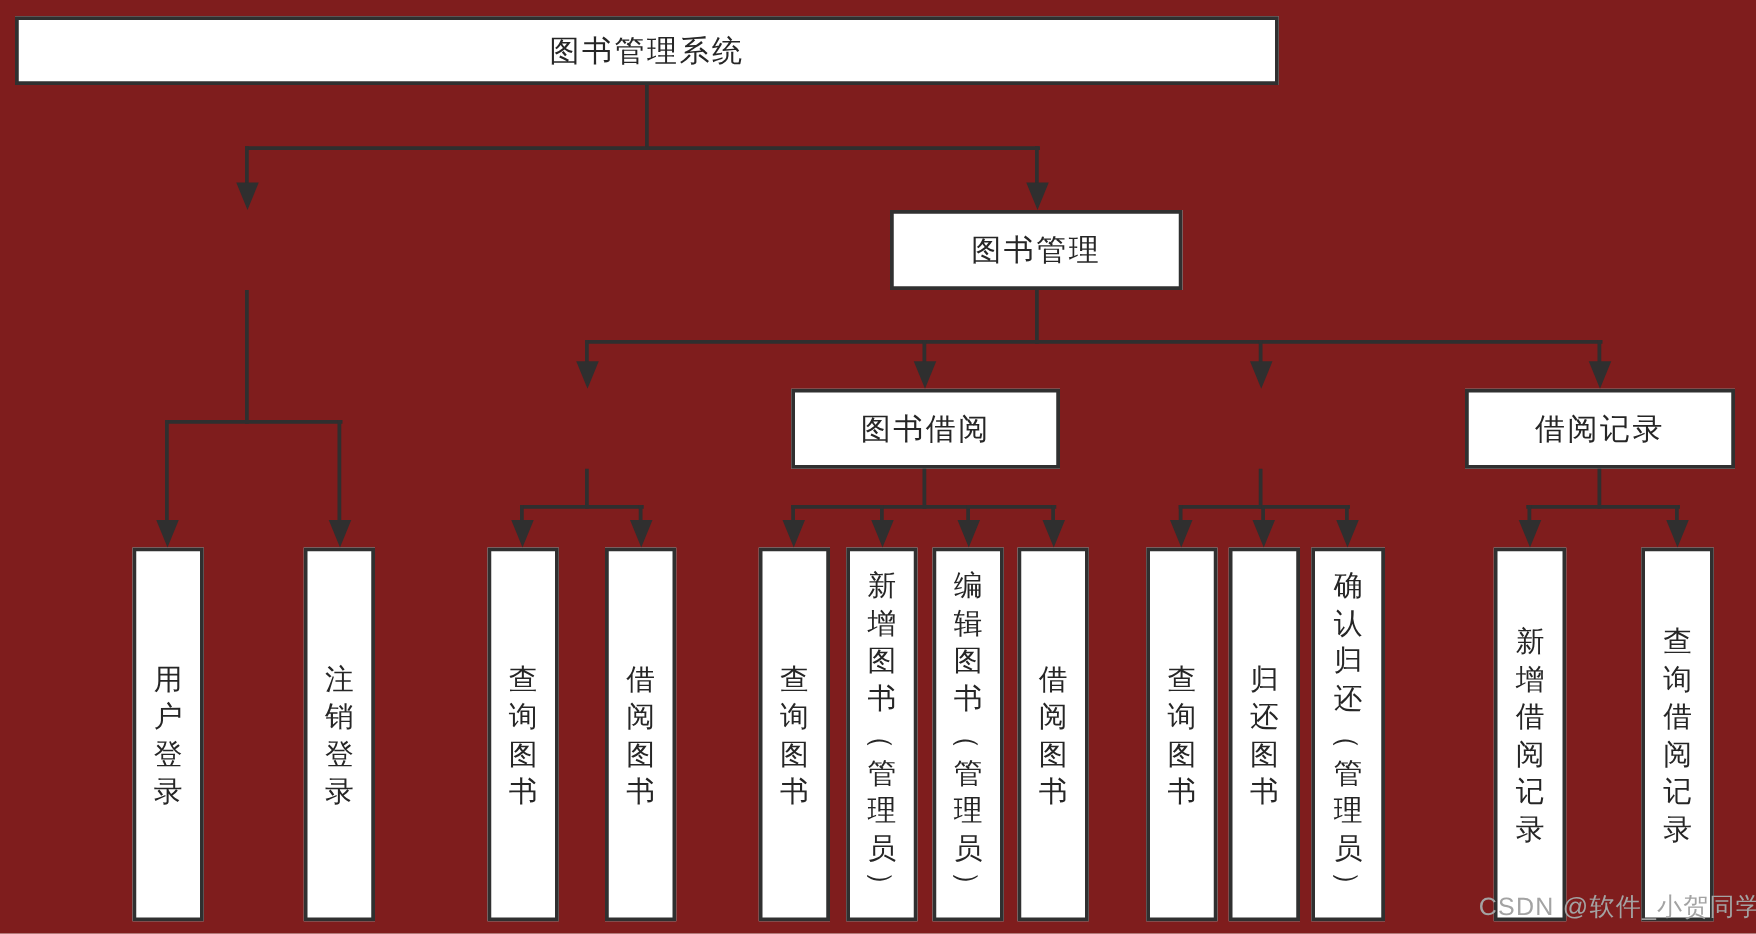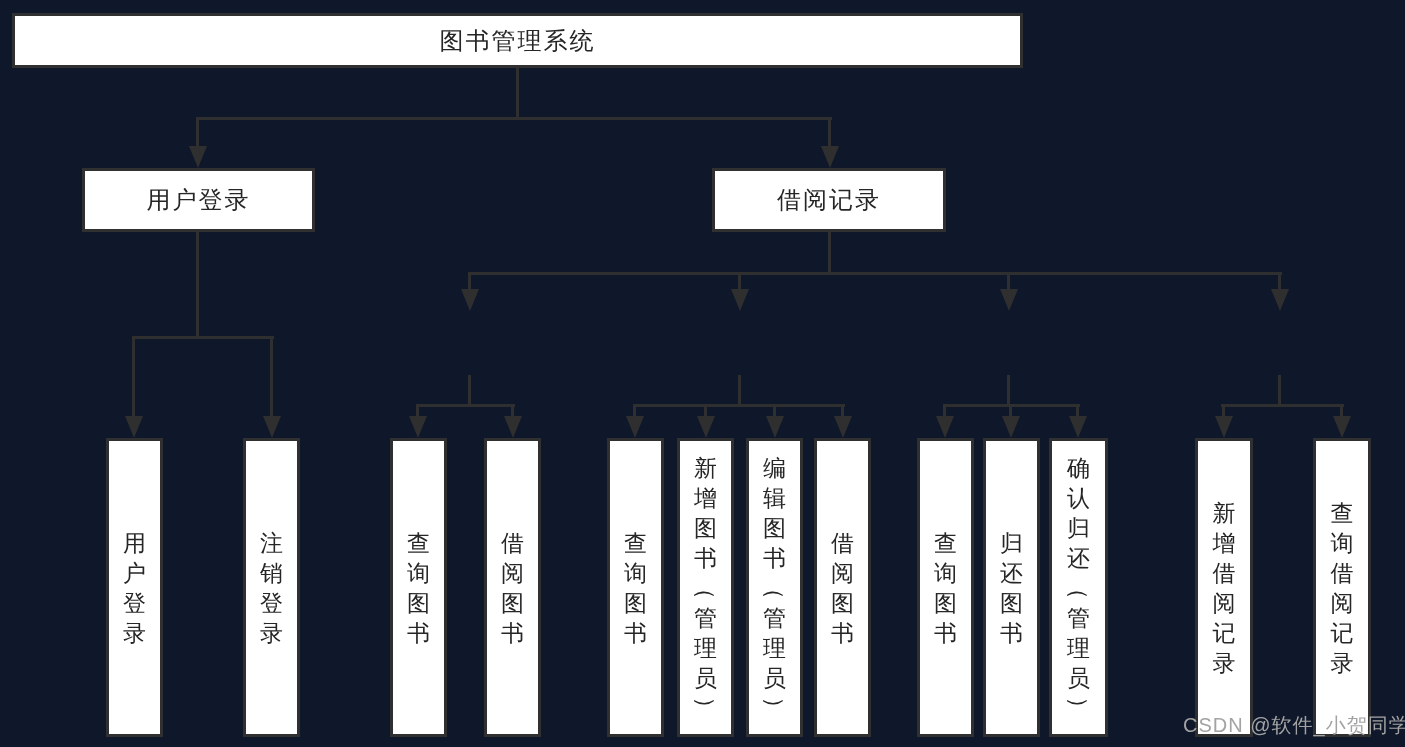--- a/index.html
+++ b/index.html
@@ -1,17 +1,17 @@
 <!DOCTYPE html>
 <html><head>
 <meta charset="utf-8">
 <style>
   html,body{margin:0;padding:0;background:#ffffff;}
   .canvas{
-    position:relative;width:1405px;height:747px;background:#0f172a;
+    position:relative;width:1405px;height:747px;background:#7f1d1d;
     font-family:"Liberation Sans",sans-serif;overflow:hidden;
   }
   .box{
     position:absolute;box-sizing:border-box;background:#ffffff;
     border:3px solid #303030;display:flex;align-items:center;justify-content:center;
     color:#262626;font-size:24px;letter-spacing:2px;
   }
   .box .hlabel{white-space:nowrap;}
   .vcol{
     display:flex;flex-direction:column;align-items:center;justify-content:center;
@@ -33,27 +33,30 @@
 </style>
 </head>
 <body>
 
 <div class="canvas">
 
   <div class="box" style="left:12px;top:13px;width:1011px;height:55px">
     <span class="hlabel">图书管理系统</span>
   </div>
 
-  <div class="box" style="left:82px;top:168px;width:233px;height:64px">
-    <span class="hlabel">用户登录</span>
-  </div>
   <div class="box" style="left:712px;top:168px;width:234px;height:64px">
+    <span class="hlabel">图书管理</span>
+  </div>
+
+  <div class="box" style="left:633px;top:311px;width:215px;height:64px">
+    <span class="hlabel">图书借阅</span>
+  </div>
+  <div class="box" style="left:1172px;top:311px;width:216px;height:64px">
     <span class="hlabel">借阅记录</span>
   </div>
-
 
   <div class="box" style="left:106px;top:438px;width:57px;height:299px">
     <span class="vcol">
         <span class="vchar">用</span>
         <span class="vchar">户</span>
         <span class="vchar">登</span>
         <span class="vchar">录</span>
       </span>
   </div>
   <div class="box" style="left:243px;top:438px;width:57px;height:299px">

